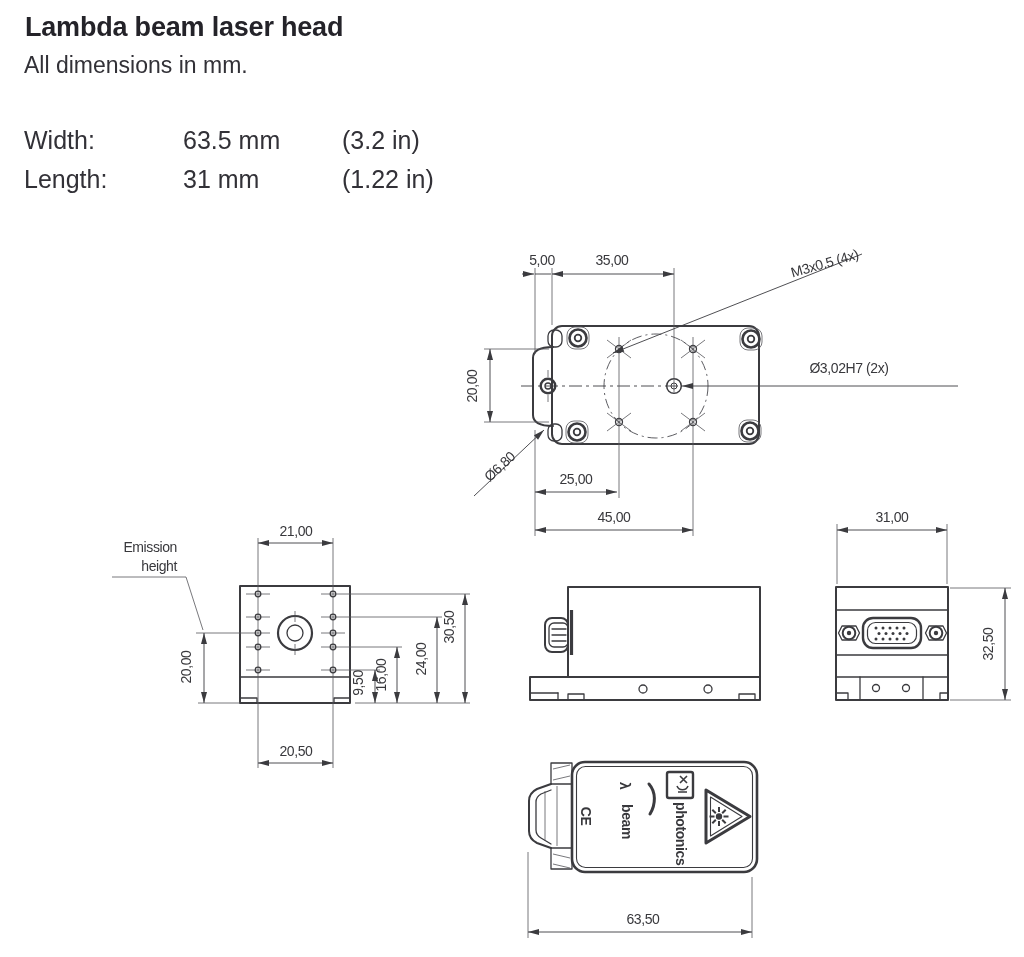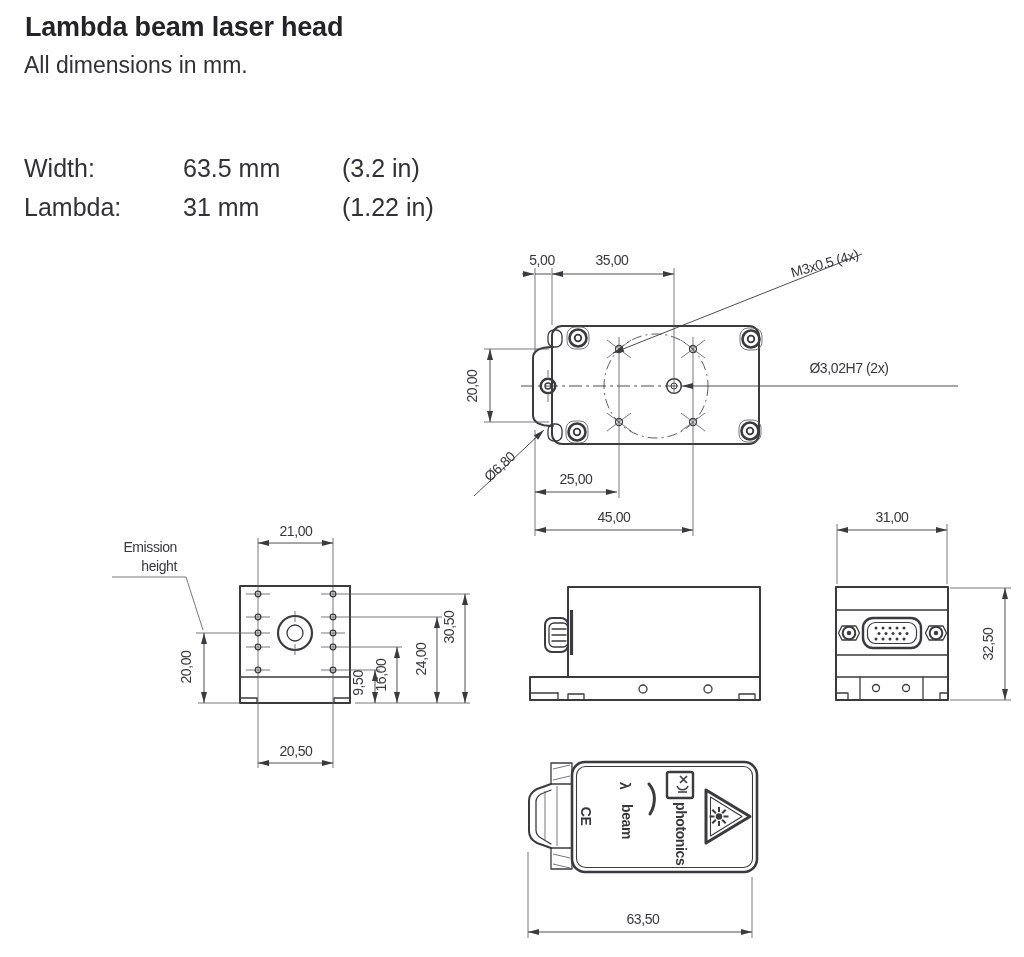--- a/index.html
+++ b/index.html
@@ -3,21 +3,21 @@
 <meta charset="utf-8">
 <style>
   html,body{margin:0;padding:0;background:#ffffff;}
   #page{position:relative;width:1024px;height:957px;background:#fff;overflow:hidden;
         font-family:"Liberation Sans", sans-serif;}
   .title{position:absolute;top:12px;left:25px;font-size:27px;font-weight:700;color:#242329;letter-spacing:-0.2px;}
   .subtitle{position:absolute;top:52px;left:24px;font-size:23px;color:#323137;}
   .specs{position:absolute;top:124px;left:24px;font-size:25px;color:#323137;}
   .srow{height:39px;line-height:32px;}
   .sl{display:inline-block;width:159px;}
-  .sv{display:inline-block;width:159px;margin-top:28px;}
+  .sv{display:inline-block;width:159px;}
   .si{display:inline-block;}
   svg{position:absolute;top:230px;left:0;}
   svg text{font-family:"Liberation Sans", sans-serif;fill:#38383c;font-size:14px;letter-spacing:-0.4px;}
   .o{fill:none;stroke:#3b3b3f;stroke-width:2;stroke-linejoin:round;stroke-linecap:round;}
   .o1{fill:none;stroke:#3b3b3f;stroke-width:1.3;stroke-linejoin:round;stroke-linecap:round;}
   .e{fill:none;stroke:#55555a;stroke-width:0.8;}
   .dim{fill:none;stroke:#3b3b3f;stroke-width:0.9;marker-start:url(#ar);marker-end:url(#ar);}
   .dimp{fill:none;stroke:#3b3b3f;stroke-width:0.9;}
   .lead{fill:none;stroke:#3b3b3f;stroke-width:0.9;marker-end:url(#ar);}
   .cl{fill:none;stroke:#3b3b3f;stroke-width:0.9;stroke-dasharray:13 4 3 4;}
@@ -30,21 +30,21 @@
 <div id="page">
 
   <div class="title">Lambda beam laser head</div>
   <div class="subtitle">All dimensions in mm.</div>
 
   <div class="specs">
     <div class="srow">
       <span class="sl">Width:</span><span class="sv">63.5 mm</span><span class="si">(3.2 in)</span>
     </div>
     <div class="srow">
-      <span class="sl">Lambda:</span><span class="sv">31 mm</span><span class="si">(1.22 in)</span>
+      <span class="sl">Length:</span><span class="sv">31 mm</span><span class="si">(1.22 in)</span>
     </div>
   </div>
 
   <svg width="1024" height="727" viewBox="0 0 1024 727">
     <defs>
       <marker id="ar" viewBox="0 0 12 7" refX="11.5" refY="3.5" markerWidth="12" markerHeight="7" markerUnits="userSpaceOnUse" orient="auto-start-reverse">
         <path d="M0.5,0.5 L11.5,3.5 L0.5,6.5 Z" fill="#3b3b3f"></path>
       </marker>
     </defs>
 

